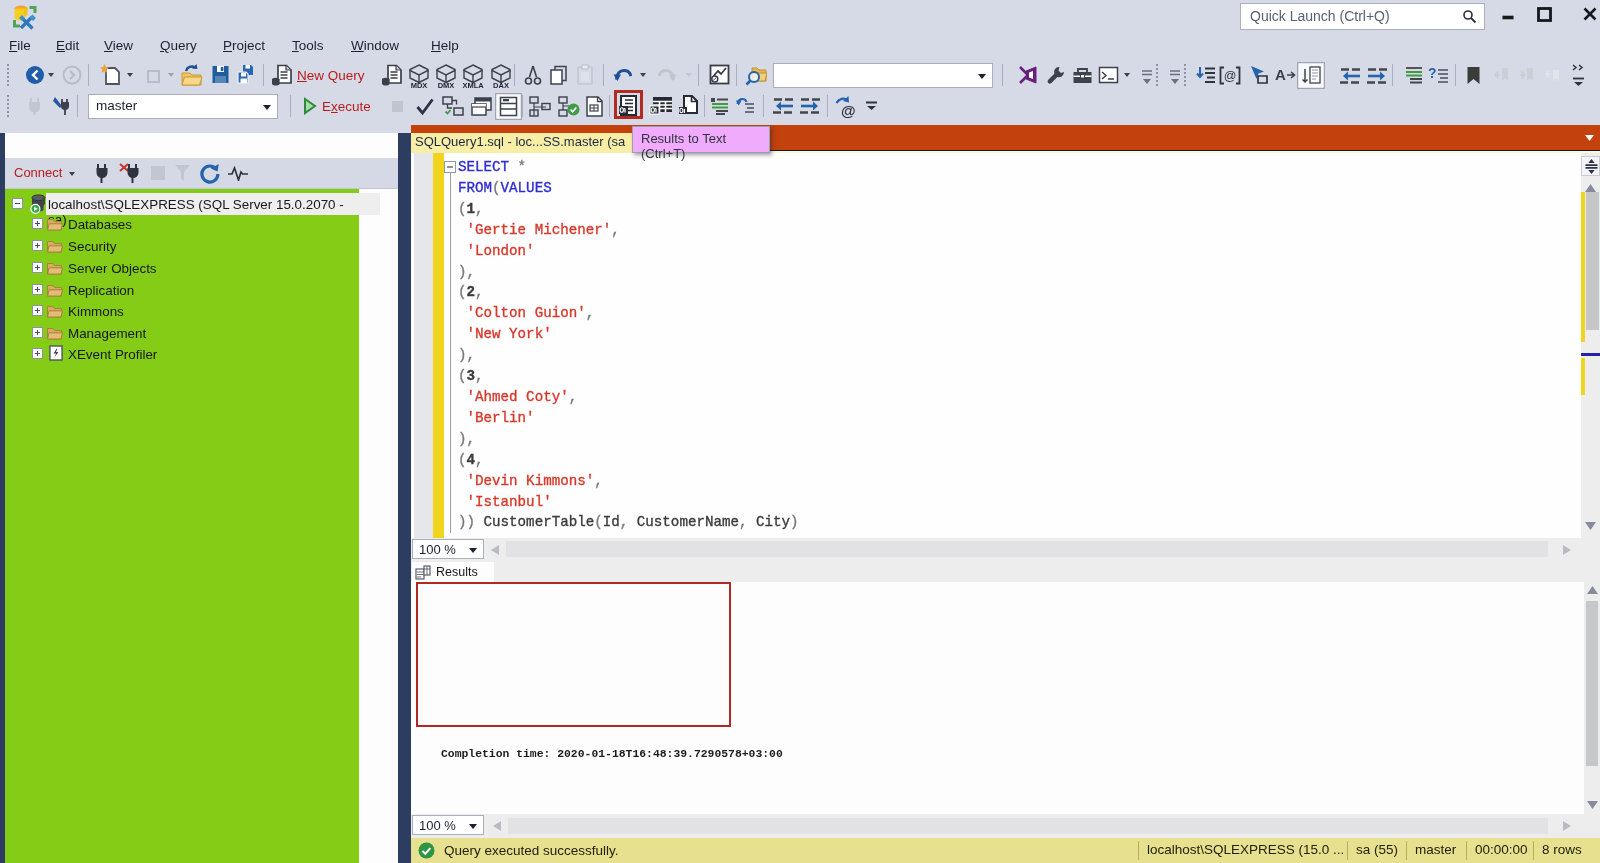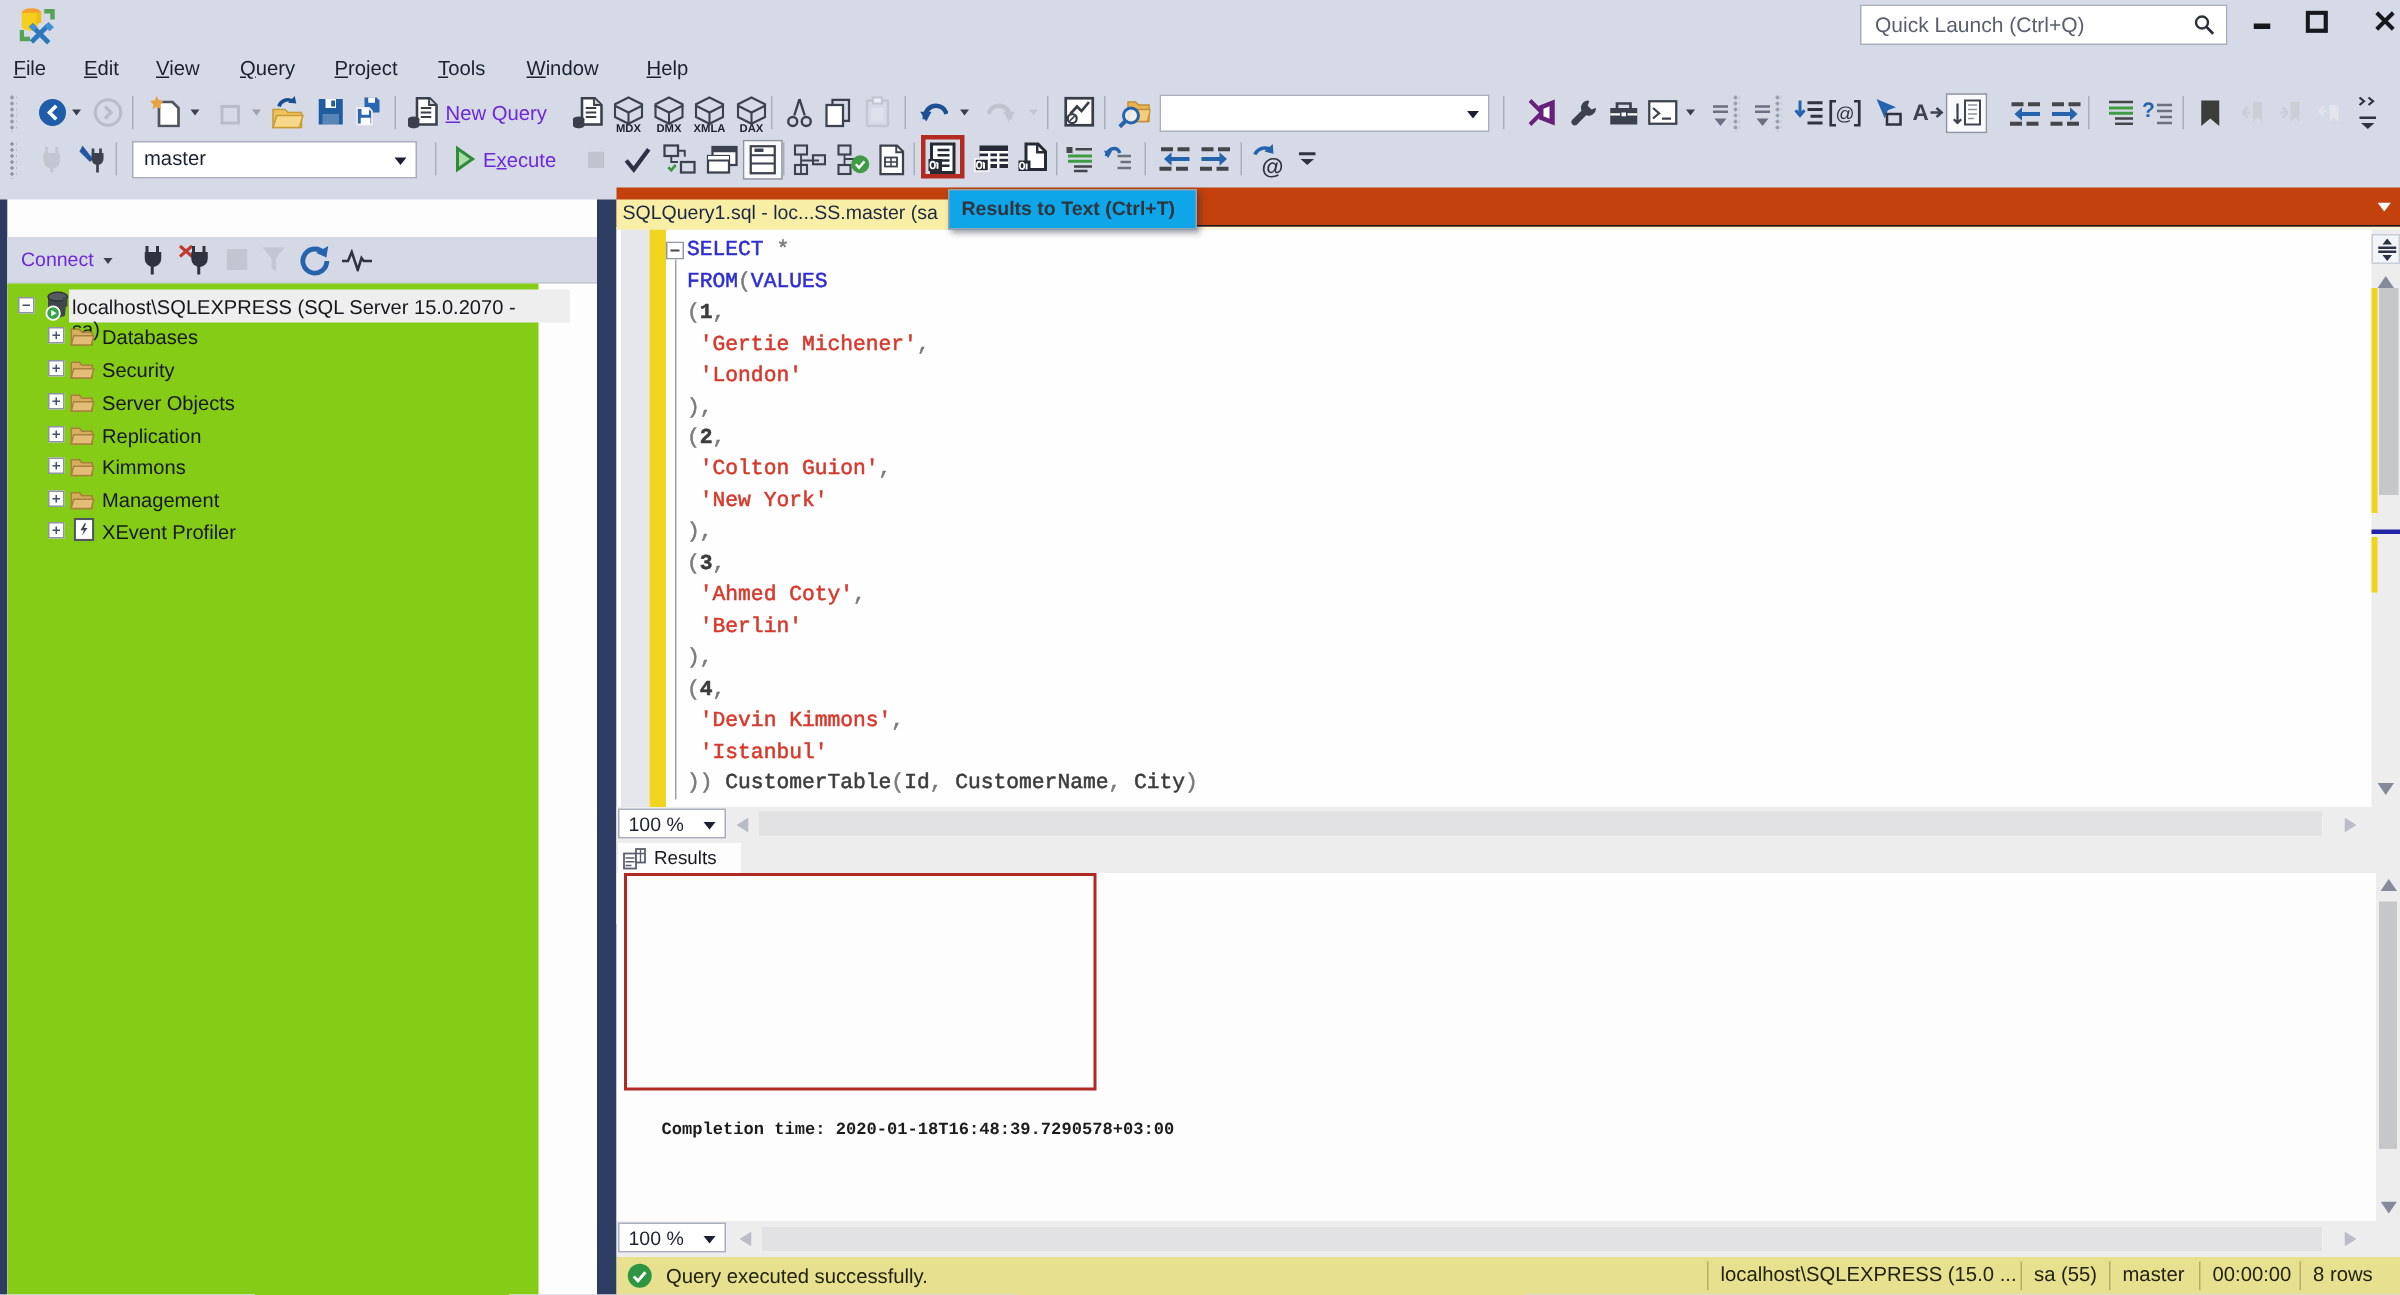--- a/index.html
+++ b/index.html
@@ -22,21 +22,21 @@
   
   #tb1 { left:0; top:60px; width:1600px; height:31px; background:#d5dae6; }
   #tb2 { left:0; top:91px; width:1600px; height:31px; background:#d5dae6; }
   .tsep { position:absolute; top:4px; width:1px; height:22px; background:#a8aebe; }
   .grip { position:absolute; top:3px; width:5px; height:25px;
           background-image:radial-gradient(circle, #8d94a6 1px, transparent 1.2px);
           background-size:4px 4px; }
   .combo { position:absolute; background:#fff; border:1px solid #a9adbd; }
   .combo .arr { position:absolute; right:6px; top:50%; margin-top:-2px; width:0; height:0;
                 border-left:4px solid transparent; border-right:4px solid transparent; border-top:5px solid #1b2130; }
-  .lbl { position:absolute; font-size:13.5px; color:#6d28d9; }
+  .lbl { position:absolute; font-size:13.5px; color:#b91c1c; }
   .ddarr { position:absolute; width:0; height:0; border-left:3.5px solid transparent; border-right:3.5px solid transparent; border-top:4px solid #3a3f4e; }
 
   
   #oe { left:5px; top:133px; width:393px; height:730px; background:#fdfdfd; }
   #oe-head { position:absolute; left:0; top:0; width:393px; height:25px; background:#4d6082; color:#f0f2f6; }
   #oe-head .t { position:absolute; left:6px; top:4px; font-size:13.5px; }
   #oe-tools { position:absolute; left:0; top:25px; width:393px; height:31px; background:#d4d9e5; border-bottom:1px solid #c2c7d4; }
   #oe-tree { position:absolute; left:0; top:56px; width:354px; height:674px; background:#84cc16; }
   .trow { position:absolute; height:22px; font-size:13.4px; color:#17171c; }
   .pm { position:absolute; width:11px; height:11px; border:1px solid #8e94a5; background:#fcfcfc; }
@@ -52,21 +52,21 @@
   
   #tabstrip { left:411px; top:125px; width:1189px; height:26px; background:#c2410c; border-bottom:1px solid #161a23; z-index:5; }
   #doctab { position:absolute; left:0px; top:8px; width:232px; height:20px; background:#f8eea6; color:#1b2742; font-size:13px; }
   #yellowline { left:411px; top:151px; width:1189px; height:2px; background:#faf7d6; }
   #editor { left:411px; top:153px; width:1189px; height:463px; background:#fffefe; }
   #graymargin { position:absolute; left:3px; top:0; width:19px; height:385px; background:#e6e7ea; }
   #changebar { position:absolute; left:22px; top:0; width:11px; height:385px; background:#f0d41e; }
   #foldline { position:absolute; left:39px; top:20px; width:1px; height:360px; background:#9ca0ab; }
   #code { position:absolute; left:47px; top:4px; font-family:"Liberation Mono", monospace; font-size:14.2px; line-height:20.9px; white-space:pre; color:#3c3c3c; -webkit-text-stroke:0.35px; }
   .kw { color:#2f2fd0; } .str { color:#d6392c; } .op { color:#7a7a7a; }
-  #tooltip { left:632px; top:126px; width:166px; height:27px; background:#0ea5e9; border:1px solid #9da0a8; font-size:13px; color:#30343d; z-index:30; box-shadow:2px 2px 4px rgba(40,40,60,0.45);font-weight:bold; }
+  #tooltip { left:632px; top:126px; width:138px; height:27px; background:#f0abfc; border:1px solid #9da0a8; font-size:13px; color:#30343d; z-index:30; box-shadow:2px 2px 4px rgba(40,40,60,0.45); }
   .sbthumb { position:absolute; background:#c6c7c9; }
 
   #ed-hscroll { left:411px; top:538px; width:1189px; height:22px; background:#ededee; }
   .zoombox { position:absolute; left:1px; top:1px; width:72px; height:20px; background:#fff; border:1px solid #a9adbd; font-size:13px; color:#1b2130; }
 
   
   #res-tabs { left:411px; top:560px; width:1189px; height:22px; background:#ededee; }
   #res-tab { position:absolute; left:1px; top:2px; width:82px; height:20px; background:#fdfdfd; font-size:12.5px; color:#17171c; }
   #results { left:411px; top:582px; width:1189px; height:232px; background:#fdfdfd; }
   #res-text { position:absolute; left:30px; top:4px; font-family:"Liberation Mono", monospace; font-size:11.4px; line-height:16px; white-space:pre; color:#1c1c1c; font-weight:bold; }

